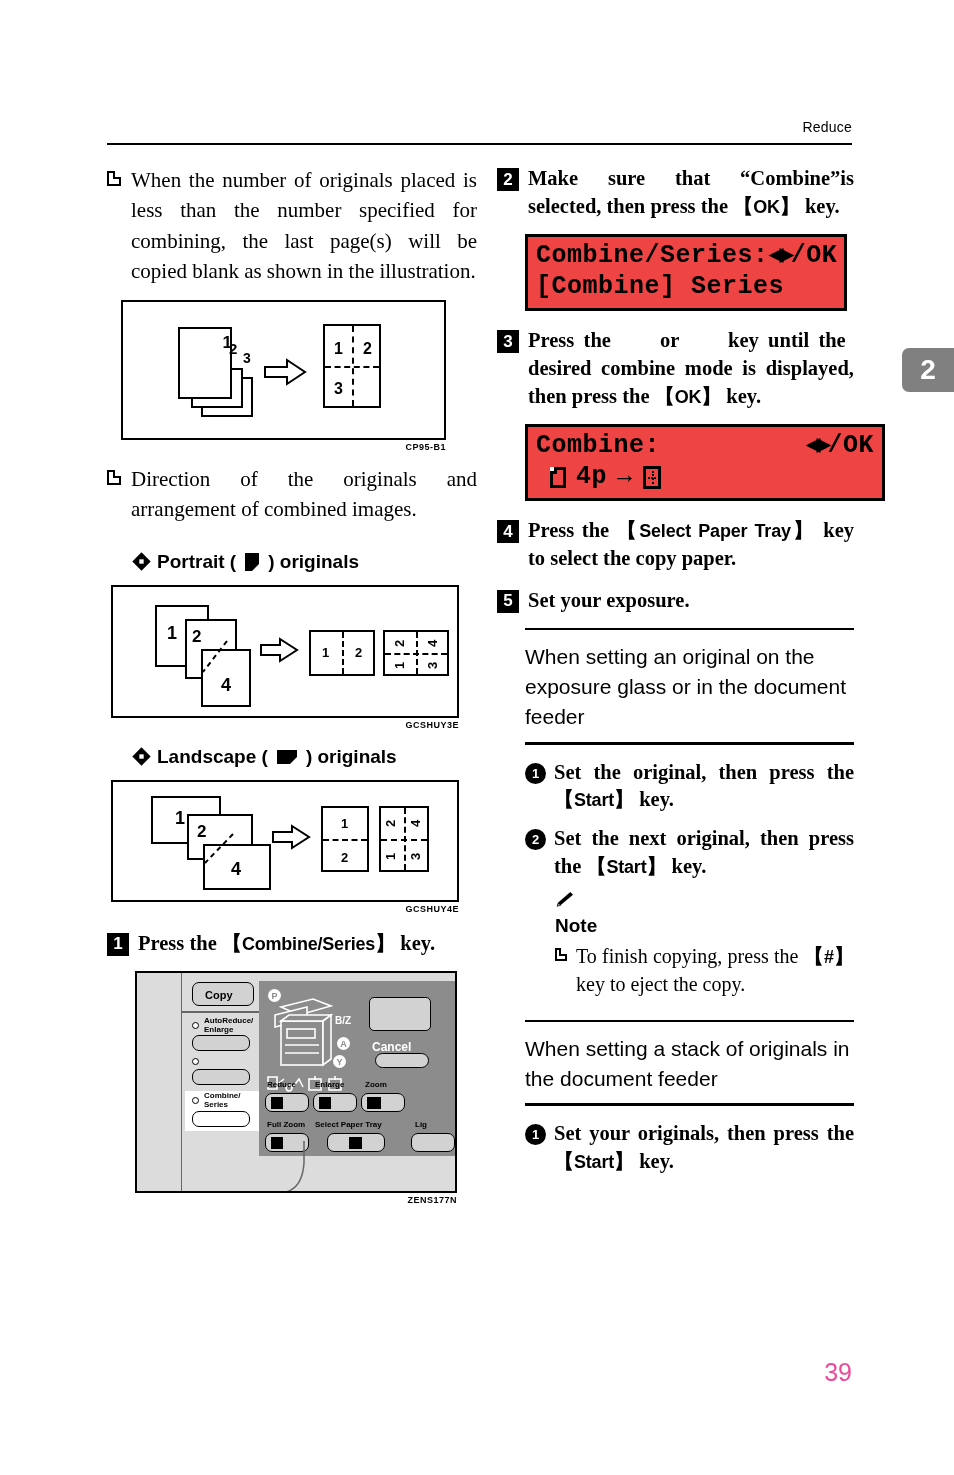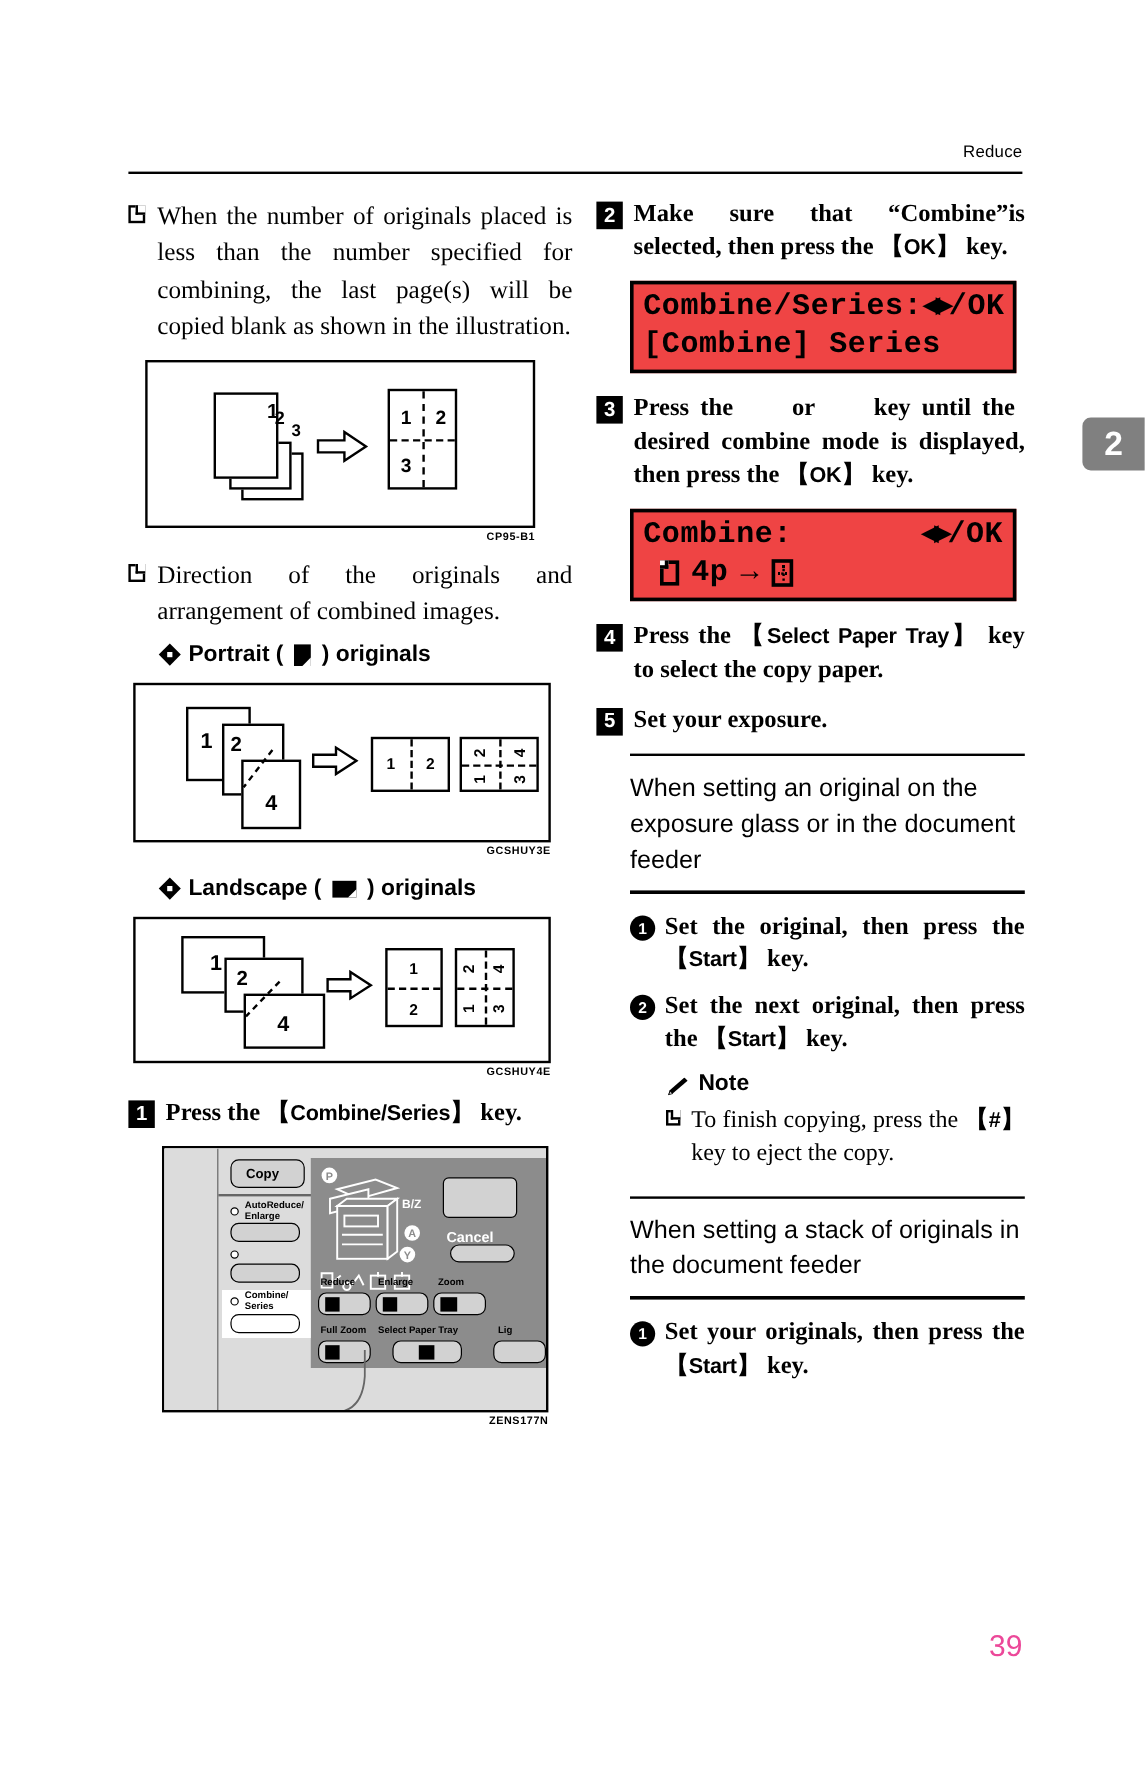--- a/index.html
+++ b/index.html
@@ -145,23 +145,24 @@
 
   
   .sec-rule-top { height:2px; background:#000; margin: 12px 0 12px 28px; }
   .sec-rule-bot { height:3px; background:#000; margin: 10px 0 14px 28px; }
   .sec-head {
     font-family:"Liberation Sans", sans-serif;
     font-size: 21px; line-height: 1.42; margin-left: 28px;
   }
 
   .note-head {
-    display:flex; align-items:flex-end; gap:7px;
+    display:flex; align-items:flex-start; gap:7px;
     font-family:"Liberation Sans", sans-serif; font-weight:bold; font-size:19px;
     margin: 6px 0 5px 0;
+    flex-direction: column;
   }
   .pencil { width:20px; height:16px; flex:0 0 auto; }
 
   .note-item { display:flex; gap:9px; font-size:20px; line-height:1.4;
                text-align:justify; }
   .note-item .txt { flex:1; }
 
   
   .page-num {
     position:absolute; right: 102px; bottom: 88px;
@@ -232,21 +233,21 @@
         </div>
       </div>
       <div class="fig-caption">CP95-B1</div>
     </div>
 
     <div class="bullet-item" style="margin-top:12px;">
       <span class="sq-bullet"></span>
       <span class="txt">Direction of the originals and arrangement of combined images.</span>
     </div>
 
-    <div class="diamond-head" style="margin-top:10px;">
+    <div class="diamond-head" style="margin-top:26px;">
       <span class="diamond"></span>
       <span>Portrait (</span>
       <span class="glyph-port"></span>
       <span>) originals</span>
     </div>
 
     <div style="margin: 12px 0 0 4px; width: 348px;">
       <div class="fig-box" style="height:133px;">
         <div class="sheet" style="left:42px; top:18px; width:54px; height:62px;">
           <span style="position:absolute; left:10px; top:16px; font-size:18px;">1</span>
@@ -445,21 +446,21 @@
       <div class="lcd-row">
         <span>[Combine] Series</span>
       </div>
     </div>
 
     <div class="step">
       <span class="step-num">3</span>
       <span class="step-txt"><span>Press the </span><span style="font-size:17px;">◁⃝</span><span> or </span><span style="font-size:17px;">▷⃝</span><span> key until the desired combine mode is displayed, then press the </span><span class="brk">【</span><span class="key">OK</span><span class="brk">】</span><span> key.</span></span>
     </div>
 
-    <div class="lcd" style="margin: 2px 0 16px 28px; width: 322px;">
+    <div class="lcd" style="margin: 2px 0 16px 28px; width: 360px;">
       <div class="lcd-row">
         <span>Combine:</span>
         <span><span style="letter-spacing:-4px;">◀▶</span><span>/OK</span></span>
       </div>
       <div class="lcd-row" style="justify-content:flex-start; gap:10px; padding-left:14px; align-items:center;">
         <span style="display:inline-block; width:16px; height:21px; border:3px solid #000; position:relative;">
           <span style="position:absolute; left:-3px; top:-3px; width:7px; height:7px; background:#fff; border-right:3px solid #000; border-bottom:3px solid #000;"></span>
         </span>
         <span>4p</span>
         <span>→</span>

